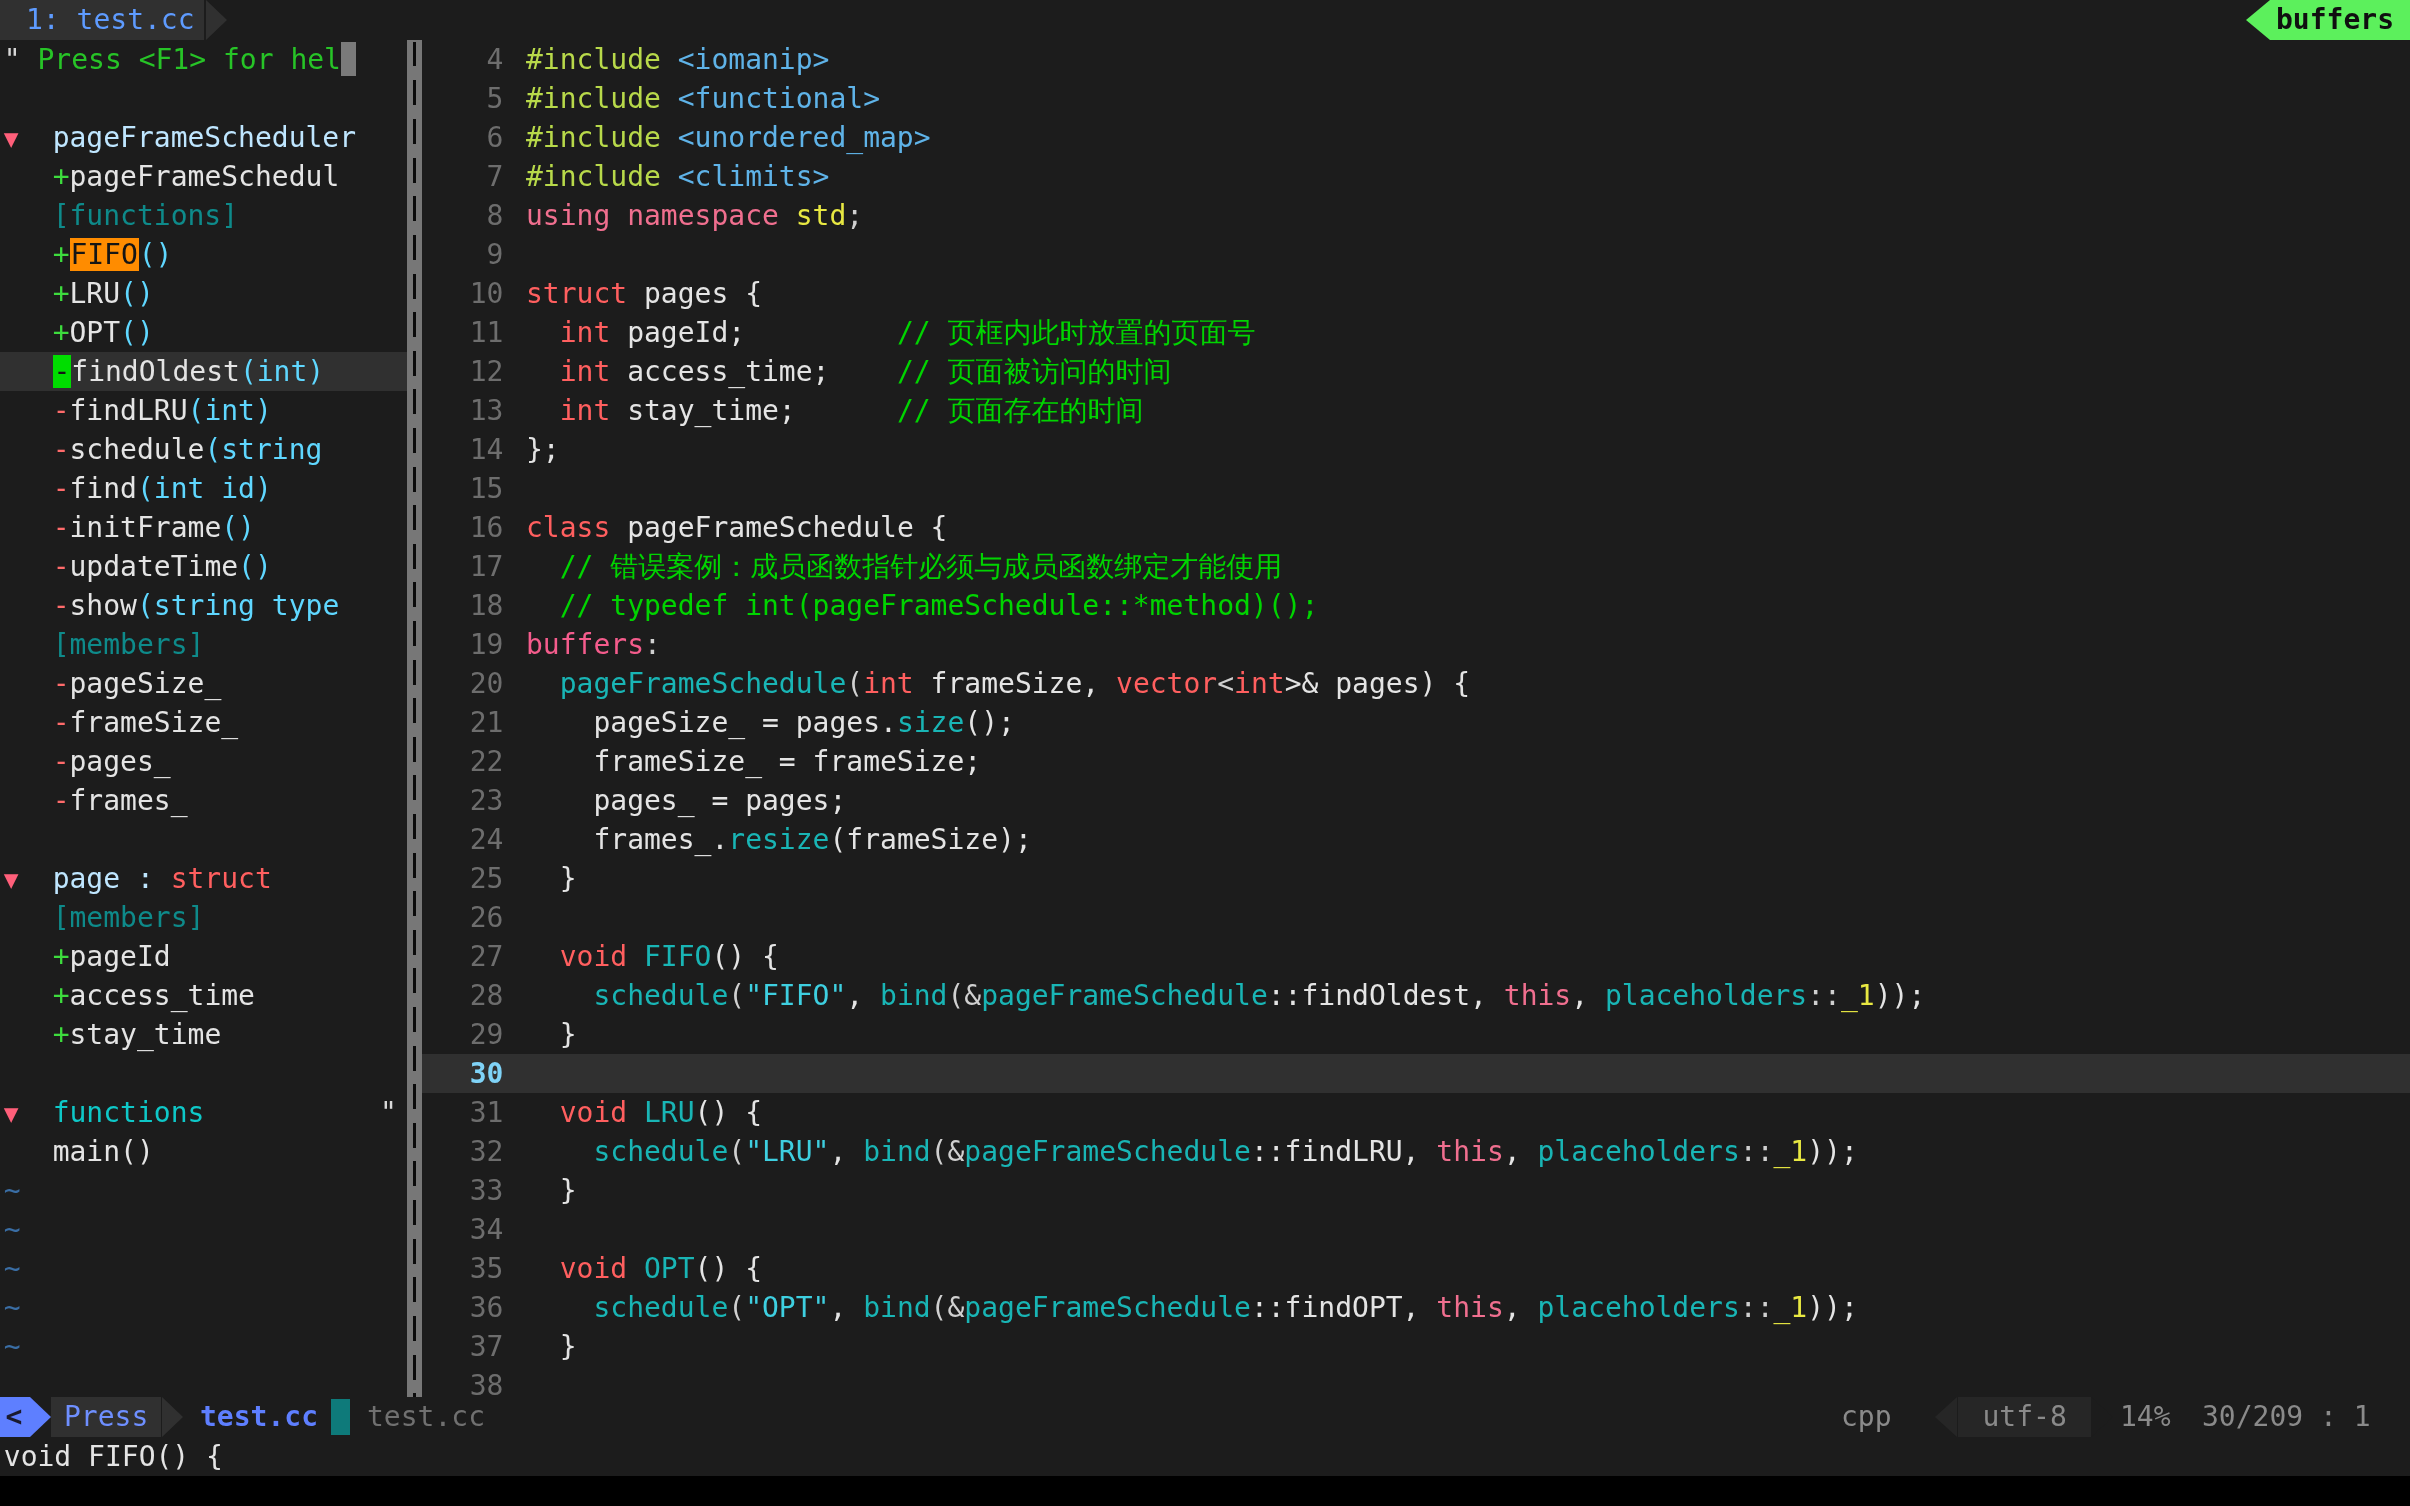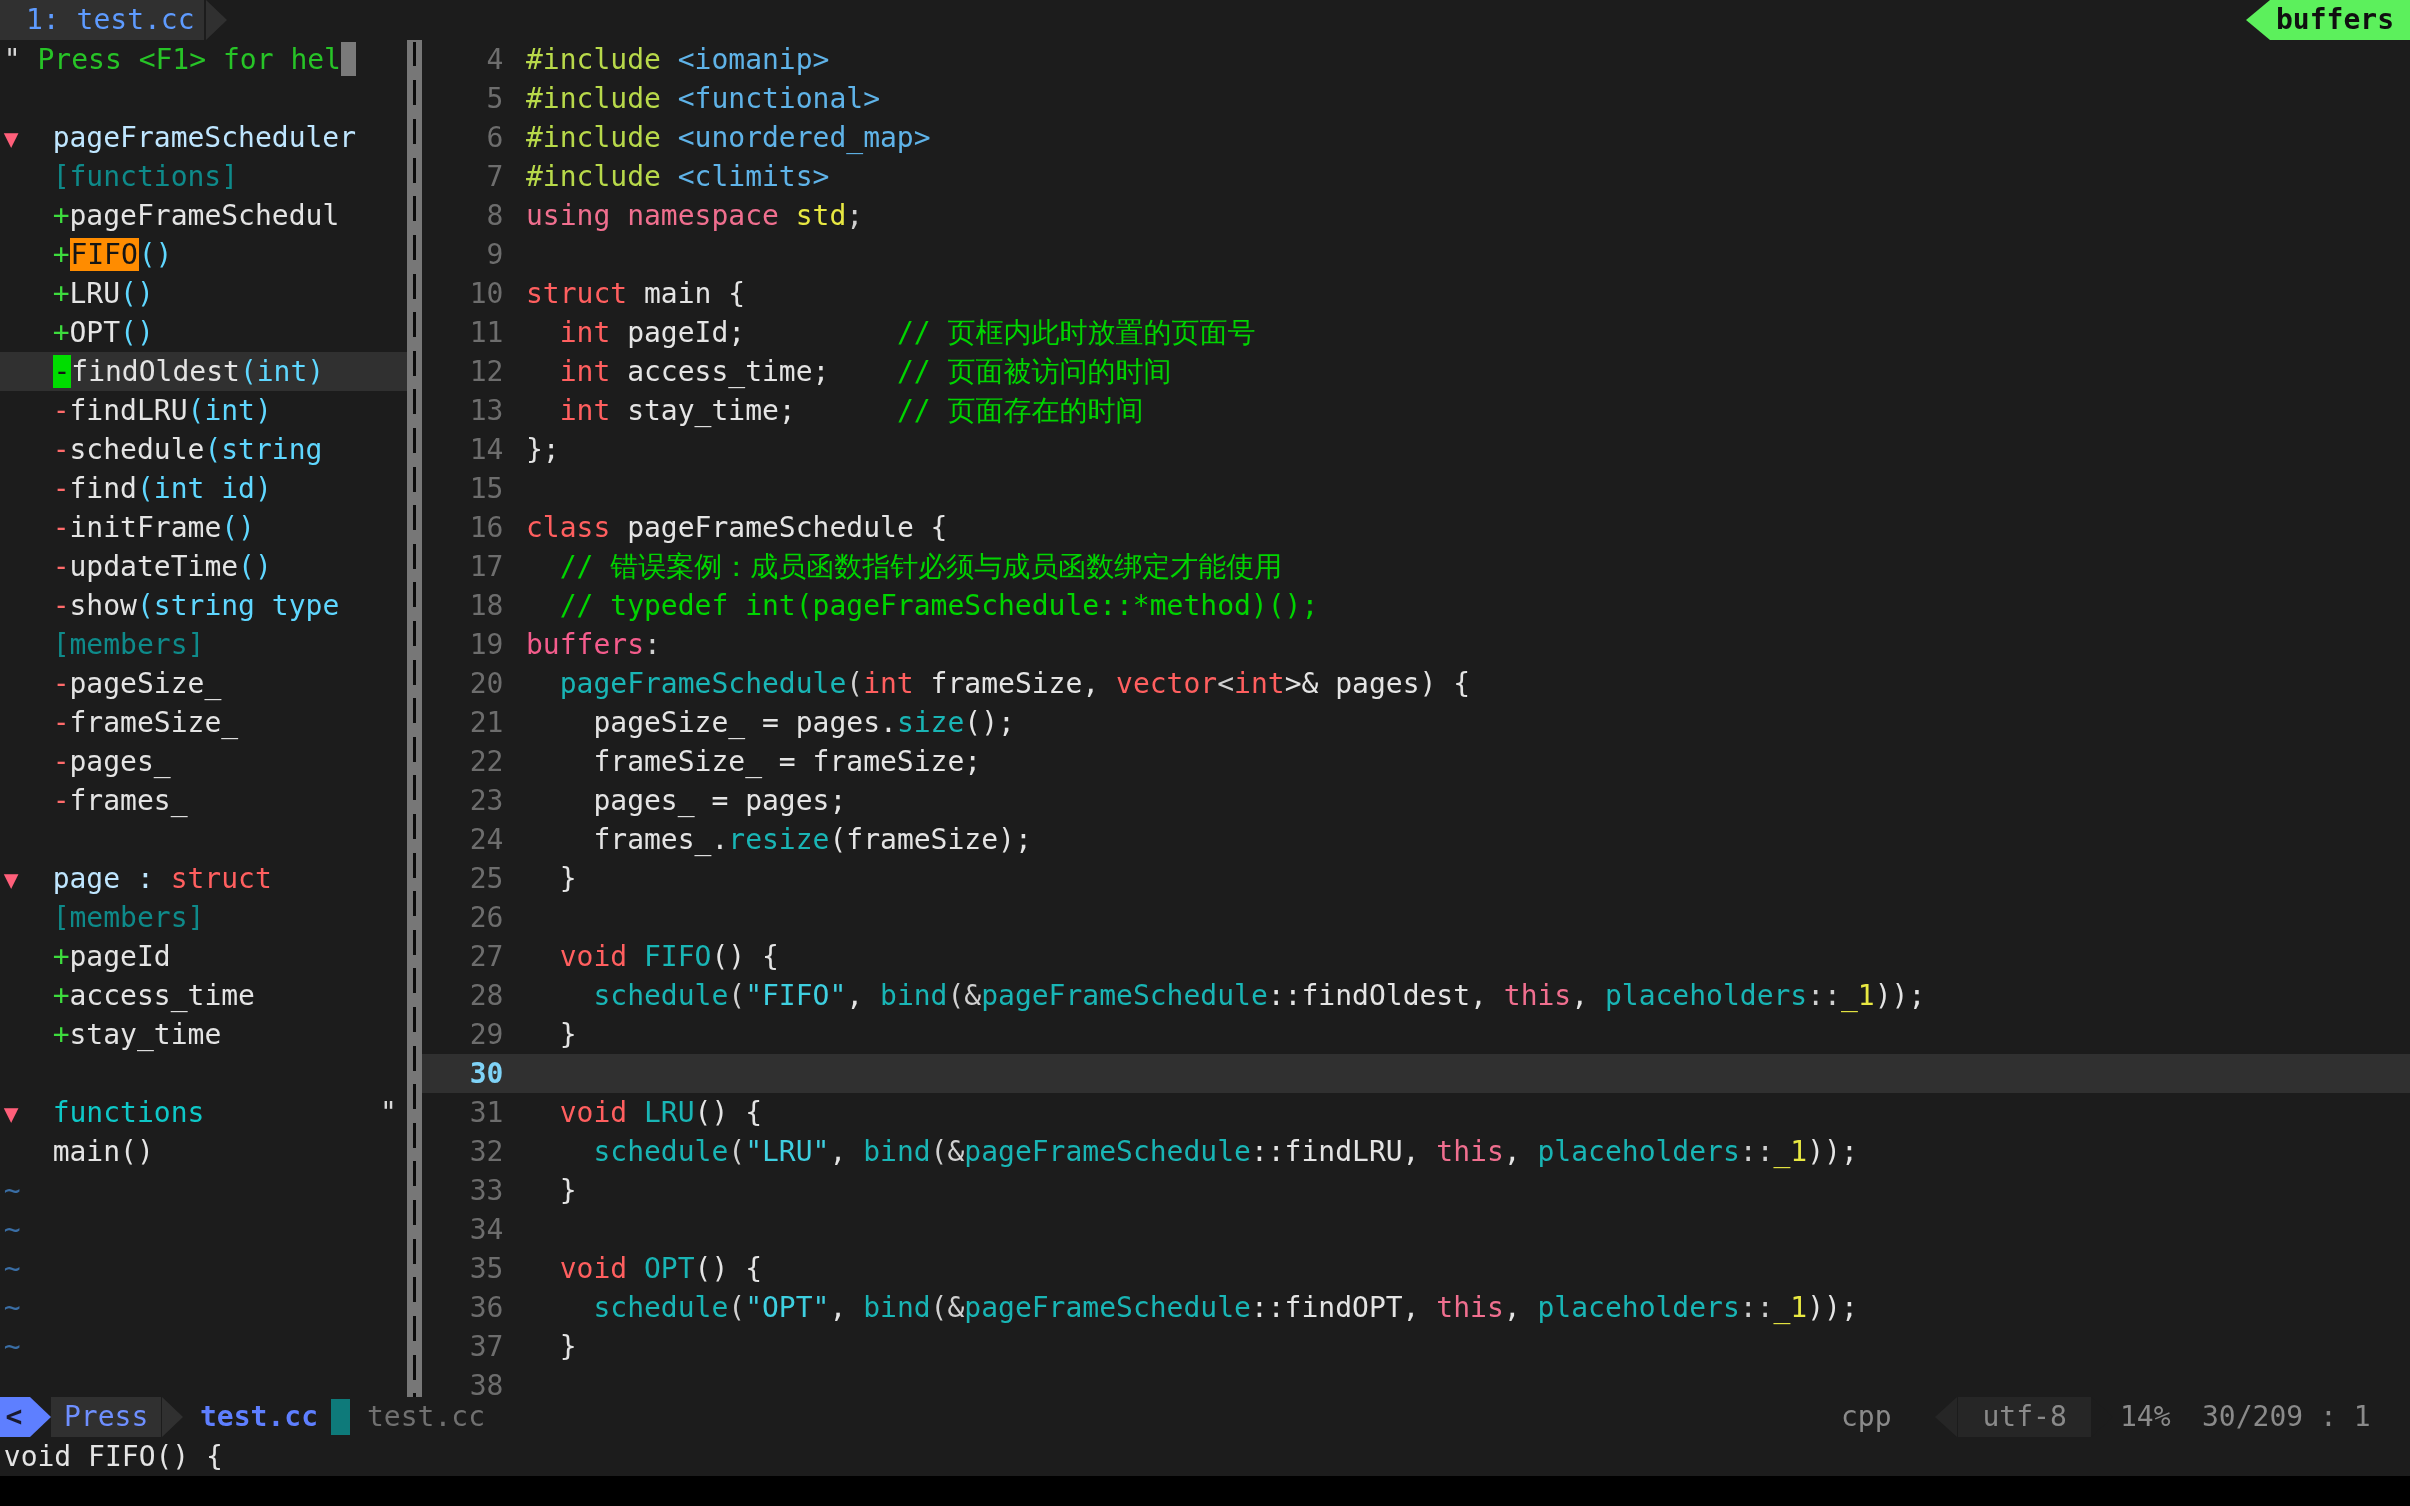--- a/index.html
+++ b/index.html
@@ -223,22 +223,22 @@
       <div class="tab-active" id="tab-active">1: test.cc</div>
       <div class="tab-arrow" id="tab-active-arrow" style="left: 206px;"></div>
       <div class="tab-buffers-arrow" id="tab-buffers-arrow" style="right: 141px;"></div>
       <div class="tab-buffers" id="tab-buffers">buffers</div>
     </div>
 
     <div class="tagbar" id="tagbar">
         <div class="tb-row "><span class="tb-quote">"</span><span class="tb-help"> Press &lt;F1&gt; for hel</span><span class="cursor-bar"></span></div>
         <div class="tb-row "></div>
         <div class="tb-row "><span class="tb-fold" style="display: inline-block; width: 32px;">▼</span><span class="tb-cls"> pageFrameScheduler</span></div>
+        <div class="tb-row "><span class="tb-fold" style="display: inline-block; width: 32px;"></span><span>  </span><span class="tb-scope-pub">+</span><span class="tb-name">pageFrameSchedul</span></div>
         <div class="tb-row "><span class="tb-fold" style="display: inline-block; width: 32px;"></span><span class="tb-kind">  [functions]</span></div>
-        <div class="tb-row "><span class="tb-fold" style="display: inline-block; width: 32px;"></span><span>  </span><span class="tb-scope-pub">+</span><span class="tb-name">pageFrameSchedul</span></div>
         <div class="tb-row "><span class="tb-fold" style="display: inline-block; width: 32px;"></span><span>  </span><span class="tb-scope-pub">+</span><span class="hl-orange">FIFO</span><span class="tb-args">()</span></div>
         <div class="tb-row "><span class="tb-fold" style="display: inline-block; width: 32px;"></span><span>  </span><span class="tb-scope-pub">+</span><span class="tb-name">LRU</span><span class="tb-args">()</span></div>
         <div class="tb-row "><span class="tb-fold" style="display: inline-block; width: 32px;"></span><span>  </span><span class="tb-scope-pub">+</span><span class="tb-name">OPT</span><span class="tb-args">()</span></div>
         <div class="tb-row cursorline"><span class="tb-fold" style="display: inline-block; width: 32px;"></span><span>  </span><span class="hl-green">-</span><span class="tb-name">findOldest</span><span class="tb-args">(int)</span></div>
         <div class="tb-row "><span class="tb-fold" style="display: inline-block; width: 32px;"></span><span>  </span><span class="tb-scope-priv">-</span><span class="tb-name">findLRU</span><span class="tb-args">(int)</span></div>
         <div class="tb-row "><span class="tb-fold" style="display: inline-block; width: 32px;"></span><span>  </span><span class="tb-scope-priv">-</span><span class="tb-name">schedule</span><span class="tb-args">(string</span></div>
         <div class="tb-row "><span class="tb-fold" style="display: inline-block; width: 32px;"></span><span>  </span><span class="tb-scope-priv">-</span><span class="tb-name">find</span><span class="tb-args">(int id)</span></div>
         <div class="tb-row "><span class="tb-fold" style="display: inline-block; width: 32px;"></span><span>  </span><span class="tb-scope-priv">-</span><span class="tb-name">initFrame</span><span class="tb-args">()</span></div>
         <div class="tb-row "><span class="tb-fold" style="display: inline-block; width: 32px;"></span><span>  </span><span class="tb-scope-priv">-</span><span class="tb-name">updateTime</span><span class="tb-args">()</span></div>
         <div class="tb-row "><span class="tb-fold" style="display: inline-block; width: 32px;"></span><span>  </span><span class="tb-scope-priv">-</span><span class="tb-name">show</span><span class="tb-args">(string type</span></div>
@@ -302,21 +302,21 @@
         <div class="vsplit-seg" style="top: 1353px;"></div>
       </div>
 
     <div class="code" id="codepane">
         <div class="cl"><span class="lnum">4</span><span class="k-pre">#include </span><span class="k-hdr">&lt;iomanip&gt;</span></div>
         <div class="cl"><span class="lnum">5</span><span class="k-pre">#include </span><span class="k-hdr">&lt;functional&gt;</span></div>
         <div class="cl"><span class="lnum">6</span><span class="k-pre">#include </span><span class="k-hdr">&lt;unordered_map&gt;</span></div>
         <div class="cl"><span class="lnum">7</span><span class="k-pre">#include </span><span class="k-hdr">&lt;climits&gt;</span></div>
         <div class="cl"><span class="lnum">8</span><span class="k-kw2">using namespace </span><span class="k-ns">std</span><span class="k-pun">;</span></div>
         <div class="cl"><span class="lnum">9</span></div>
-        <div class="cl"><span class="lnum">10</span><span class="k-kw">struct </span><span class="k-id">main {</span></div>
+        <div class="cl"><span class="lnum">10</span><span class="k-kw">struct </span><span class="k-id">pages {</span></div>
         <div class="cl"><span class="lnum">11</span><span class="k-id">  </span><span class="k-kw">int</span><span class="k-id"> pageId;         </span><span class="k-cmt">// 页框内此时放置的页面号</span></div>
         <div class="cl"><span class="lnum">12</span><span class="k-id">  </span><span class="k-kw">int</span><span class="k-id"> access_time;    </span><span class="k-cmt">// 页面被访问的时间</span></div>
         <div class="cl"><span class="lnum">13</span><span class="k-id">  </span><span class="k-kw">int</span><span class="k-id"> stay_time;      </span><span class="k-cmt">// 页面存在的时间</span></div>
         <div class="cl"><span class="lnum">14</span><span class="k-id">};</span></div>
         <div class="cl"><span class="lnum">15</span></div>
         <div class="cl"><span class="lnum">16</span><span class="k-kw">class </span><span class="k-id">pageFrameSchedule {</span></div>
         <div class="cl"><span class="lnum">17</span><span class="k-id">  </span><span class="k-cmt">// 错误案例：成员函数指针必须与成员函数绑定才能使用</span></div>
         <div class="cl"><span class="lnum">18</span><span class="k-id">  </span><span class="k-cmt">// typedef int(pageFrameSchedule::*method)();</span></div>
         <div class="cl"><span class="lnum">19</span><span class="k-pub">buffers</span><span class="k-pun">:</span></div>
         <div class="cl"><span class="lnum">20</span><span class="k-id">  </span><span class="k-fn">pageFrameSchedule</span><span class="k-pun">(</span><span class="k-kw">int</span><span class="k-id"> frameSize, </span><span class="k-kw">vector</span><span class="k-pun">&lt;</span><span class="k-kw">int</span><span class="k-id">&gt;&amp; pages) {</span></div>

